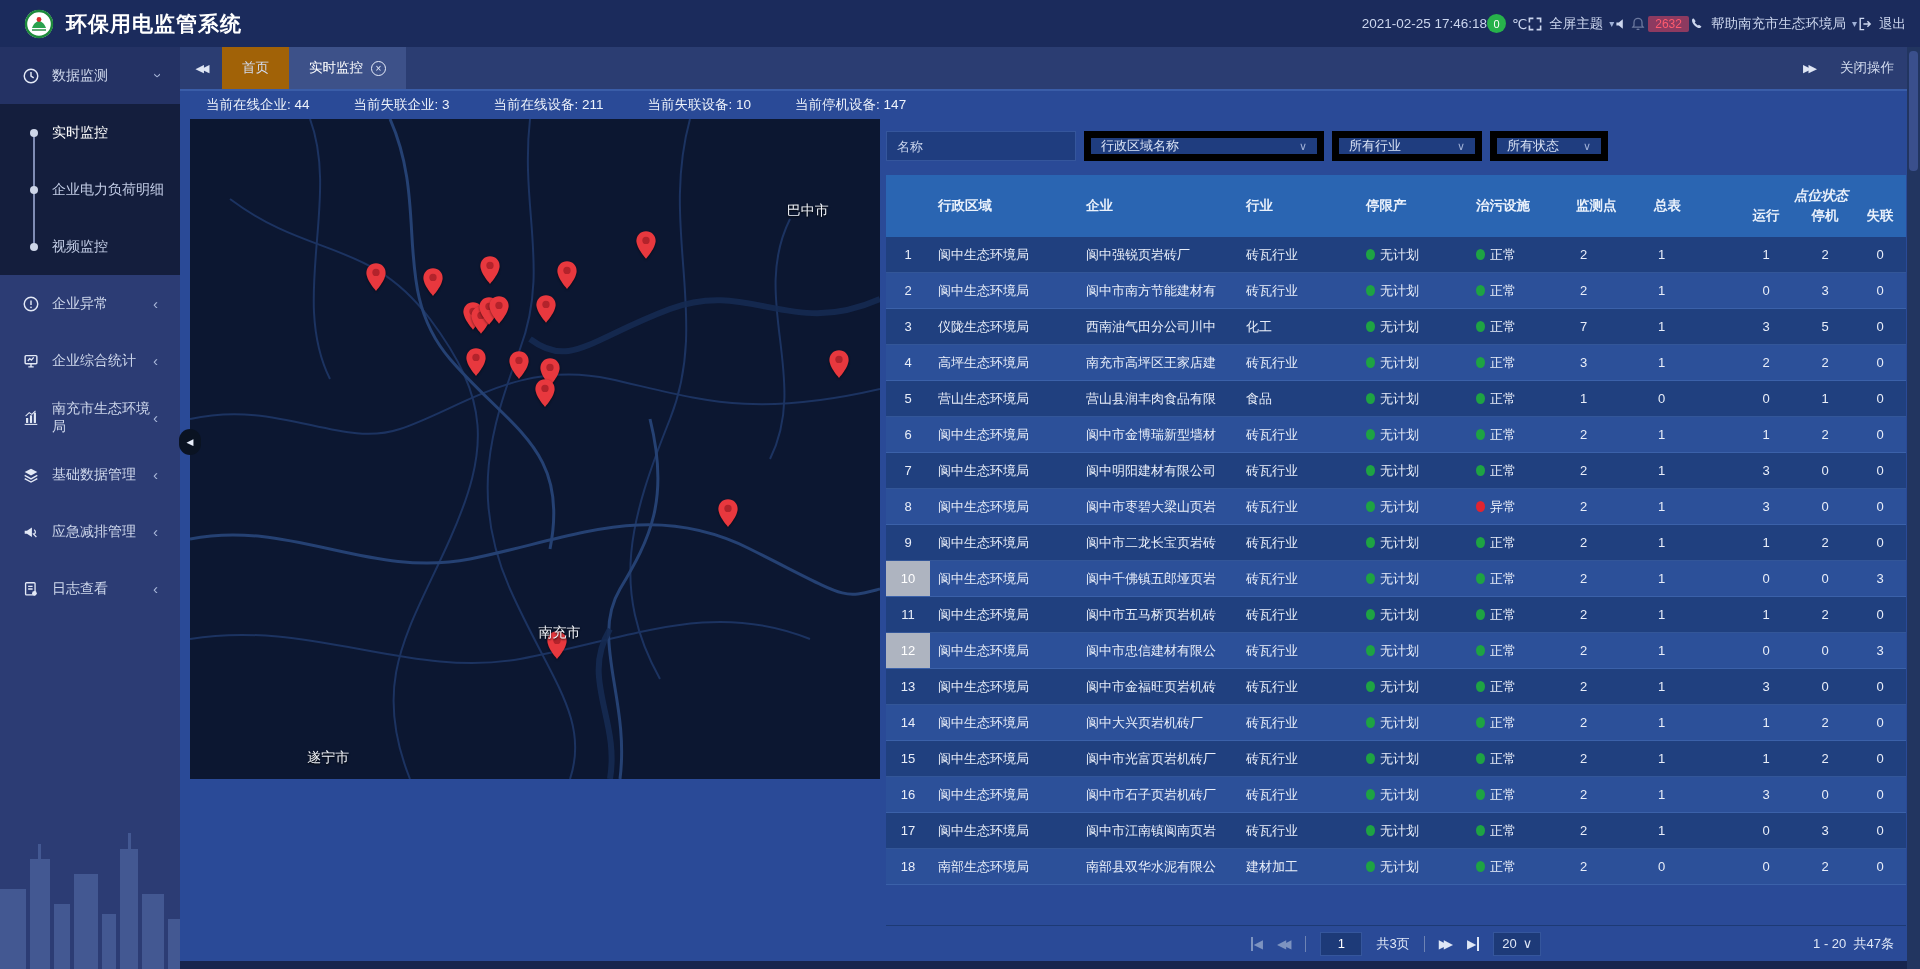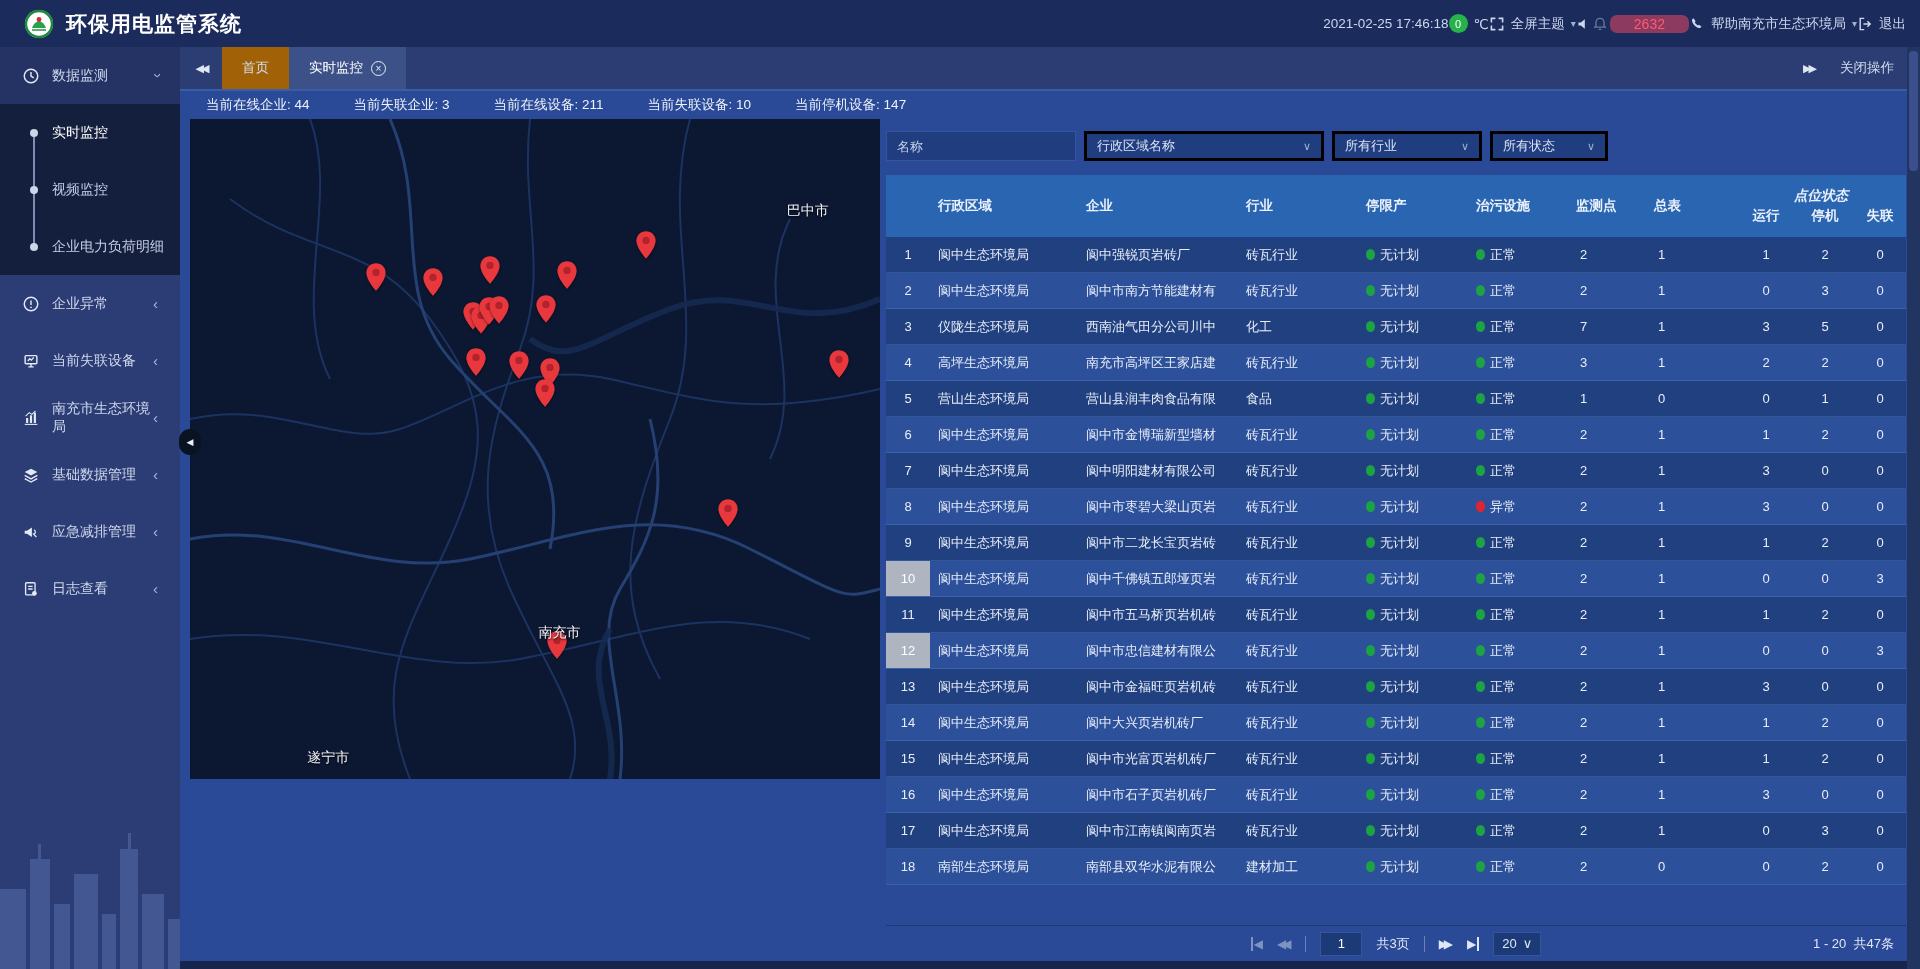--- a/index.html
+++ b/index.html
@@ -13,22 +13,22 @@
   .logo { width:30px; height:30px; margin-right:12px; flex:none; }
   .app-title { font-size:21px; font-weight:bold; letter-spacing:1px; color:#ffffff; }
   .top-right { margin-left:auto; display:flex; align-items:center; font-size:13.5px; color:#ccd6ee; }
   .top-item { display:flex; align-items:center; gap:6px; cursor:default; white-space:nowrap; }
   .temp-badge { width:19px; height:19px; border-radius:50%; background:#27b24b; color:#fff;
     font-size:11px; display:flex; align-items:center; justify-content:center; }
   .ticon { width:16px; height:16px; color:#ccd6ee; }
   .ticon svg { width:100%; height:100%; display:block; }
   .bellwrap { position:relative; display:flex; align-items:center; }
   .bell { opacity:.45; }
-  .notif-badge { background:#8d3a60; color:#ff5b6e; font-size:14px; border-radius:7px;
-    padding:1px 24px; margin-left:-4px; }
+  .notif-badge { background:#8d3a60; color:#ff5b6e; font-size:12px; border-radius:2px;
+    padding:1px 7px; margin-left:-4px; }
   .caret { font-size:10px; color:#9fb0d6; }
 
   
   .main { flex:1; display:flex; min-height:0; }
 
   
   .sidebar { width:180px; background:#2c3c74; flex:none; position:relative; color:#cfd8ec; overflow:hidden; }
   .g-head { height:57px; display:flex; align-items:center; padding:0 22px 0 22px; font-size:14px; cursor:pointer; }
   .g-head .micon { width:18px; height:18px; margin-right:12px; color:#e3e9f6; }
   .g-head .micon svg { width:100%; height:100%; display:block; }
@@ -77,21 +77,21 @@
   .collapse-handle { position:absolute; left:-11px; top:310px; width:22px; height:26px; background:#0a1322;
     border-radius:13px; display:flex; align-items:center; justify-content:center; color:#e8eefb;
     font-size:9px; cursor:pointer; z-index:5; }
 
   
   .panel { flex:1; display:flex; flex-direction:column; min-width:0; padding-top:12px; }
   .filters { display:flex; gap:8px; height:30px; flex:none; }
   .f-input { width:190px; background:#1f3d7f; border:1px solid #35569c; color:#dbe4f5;
     font-size:13px; padding:0 10px; outline:none; font-family:inherit; }
   .f-input::placeholder { color:#c9d4ec; opacity:1; }
-  .f-select { background:#1f3d7f; border:3px solid #000000; color:#dbe4f5; font-size:13px;
+  .f-select { background:#1f3d7f; border:7px solid #000000; color:#dbe4f5; font-size:13px;
     display:flex; align-items:center; padding:0 10px; cursor:pointer; }
   .f-select .flabel { flex:1; }
   .f-select .fcaret { color:#9fb0d6; font-size:11px; }
   .w-region { width:240px; } .w-industry { width:150px; } .w-status { width:118px; }
 
   
   .table { margin-top:14px; flex:1; min-height:0; display:flex; flex-direction:column; overflow:hidden; }
   .thead { background:#2a65b2; color:#eaf1fb; flex:none; display:flex; height:62px; font-size:13.5px; font-weight:bold; }
   .th { display:flex; align-items:center; padding-left:8px; }
   .th-group { display:flex; flex-direction:column; }
@@ -221,25 +221,25 @@
               <span class="g-chev open">‹</span>
             </div>
             <div class="sub">
               <span class="sub-line"></span>
               <div class="sub-item active">
                 <span class="dot"></span>
                 <span>实时监控</span>
               </div>
               <div class="sub-item">
                 <span class="dot"></span>
-                <span>视频监控</span>
+                <span>企业电力负荷明细</span>
               </div>
               <div class="sub-item">
                 <span class="dot"></span>
-                <span>企业电力负荷明细</span>
+                <span>视频监控</span>
               </div>
             </div>
           </div>
           <div class="group">
             <div class="g-head">
               <span class="micon">
                 <svg viewBox="0 0 20 20" fill="none" stroke="currentColor" stroke-width="1.6">
                   <circle cx="10" cy="10" r="7.5"></circle>
                   <path d="M10 6v5"></path>
                   <circle cx="10" cy="13.8" r=".9" fill="currentColor" stroke="none"></circle>
@@ -251,21 +251,21 @@
           </div>
           <div class="group">
             <div class="g-head">
               <span class="micon">
                 <svg viewBox="0 0 20 20" fill="none" stroke="currentColor" stroke-width="1.6">
                   <rect x="3.5" y="4" width="13" height="9" rx="1"></rect>
                   <path d="M6.5 10l2-2.5 2 1.5 2.5-3"></path>
                   <path d="M7 16.5h6M10 13v3.5"></path>
                 </svg>
               </span>
-              <span class="glabel">当前失联设备</span>
+              <span class="glabel">企业综合统计</span>
               <span class="g-chev">‹</span>
             </div>
           </div>
           <div class="group">
             <div class="g-head">
               <span class="micon">
                 <svg viewBox="0 0 20 20" fill="currentColor">
                   <path d="M3 16.5h14v1.2H3z"></path>
                   <rect x="4.5" y="10" width="2.4" height="5.5"></rect>
                   <rect x="8.8" y="7" width="2.4" height="8.5"></rect>

